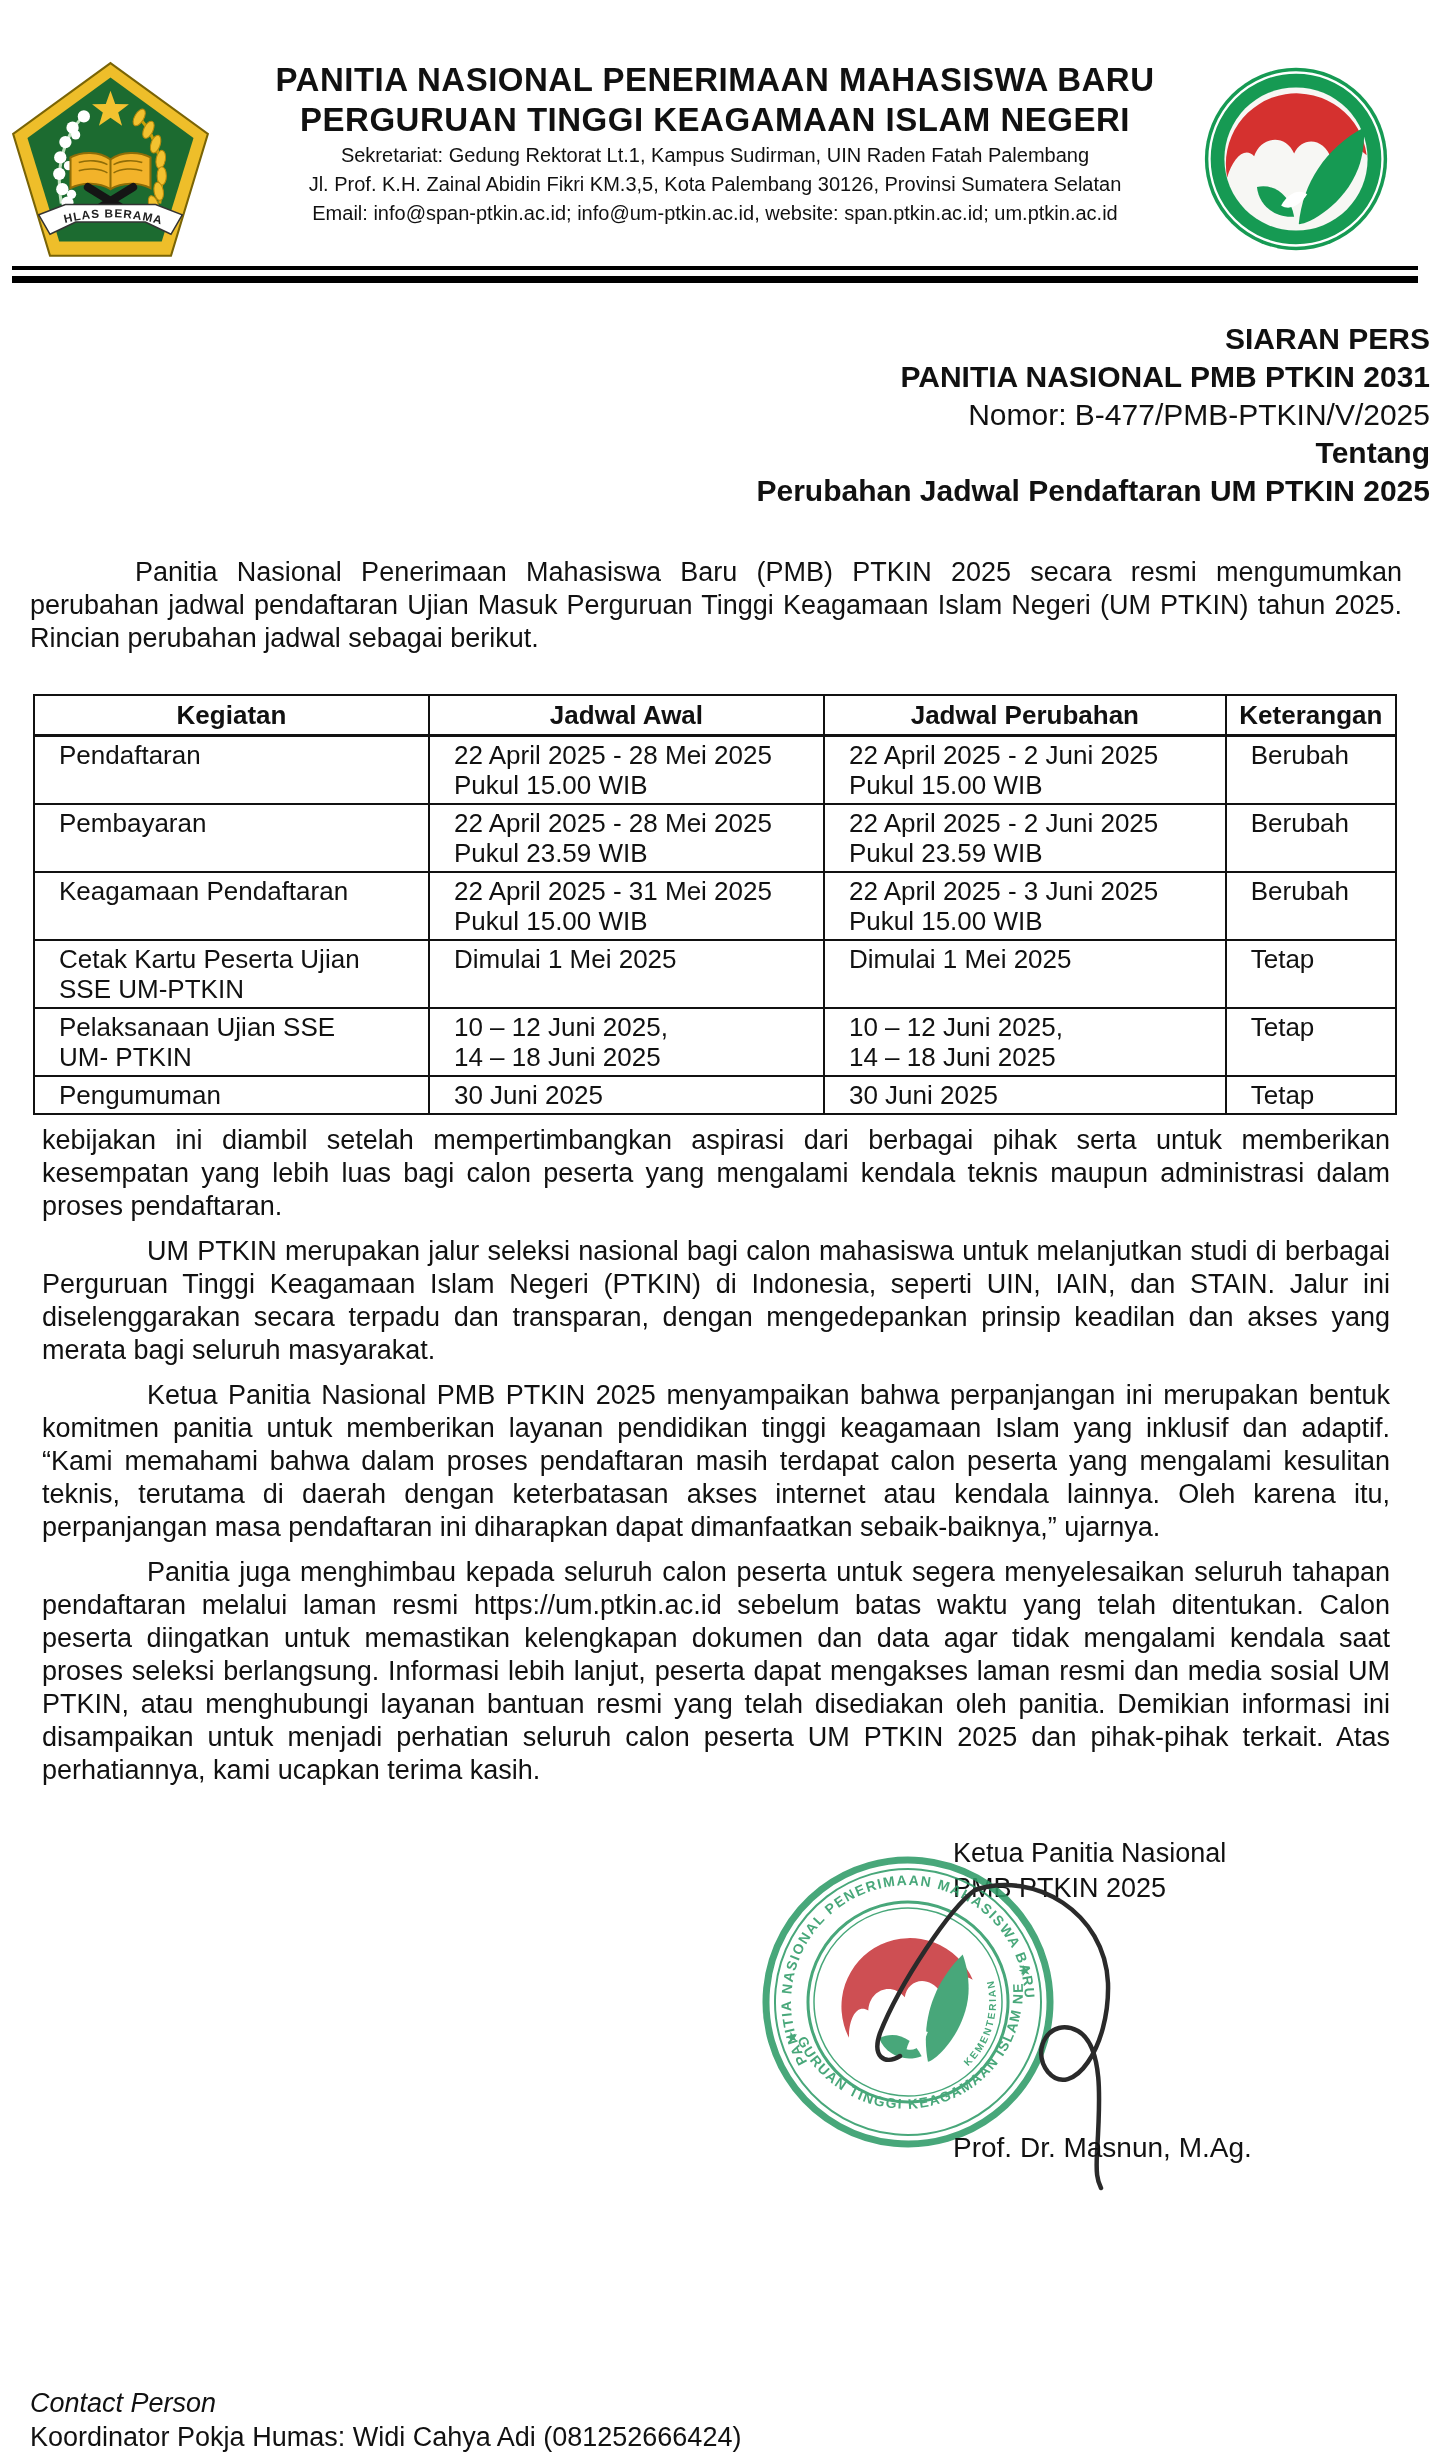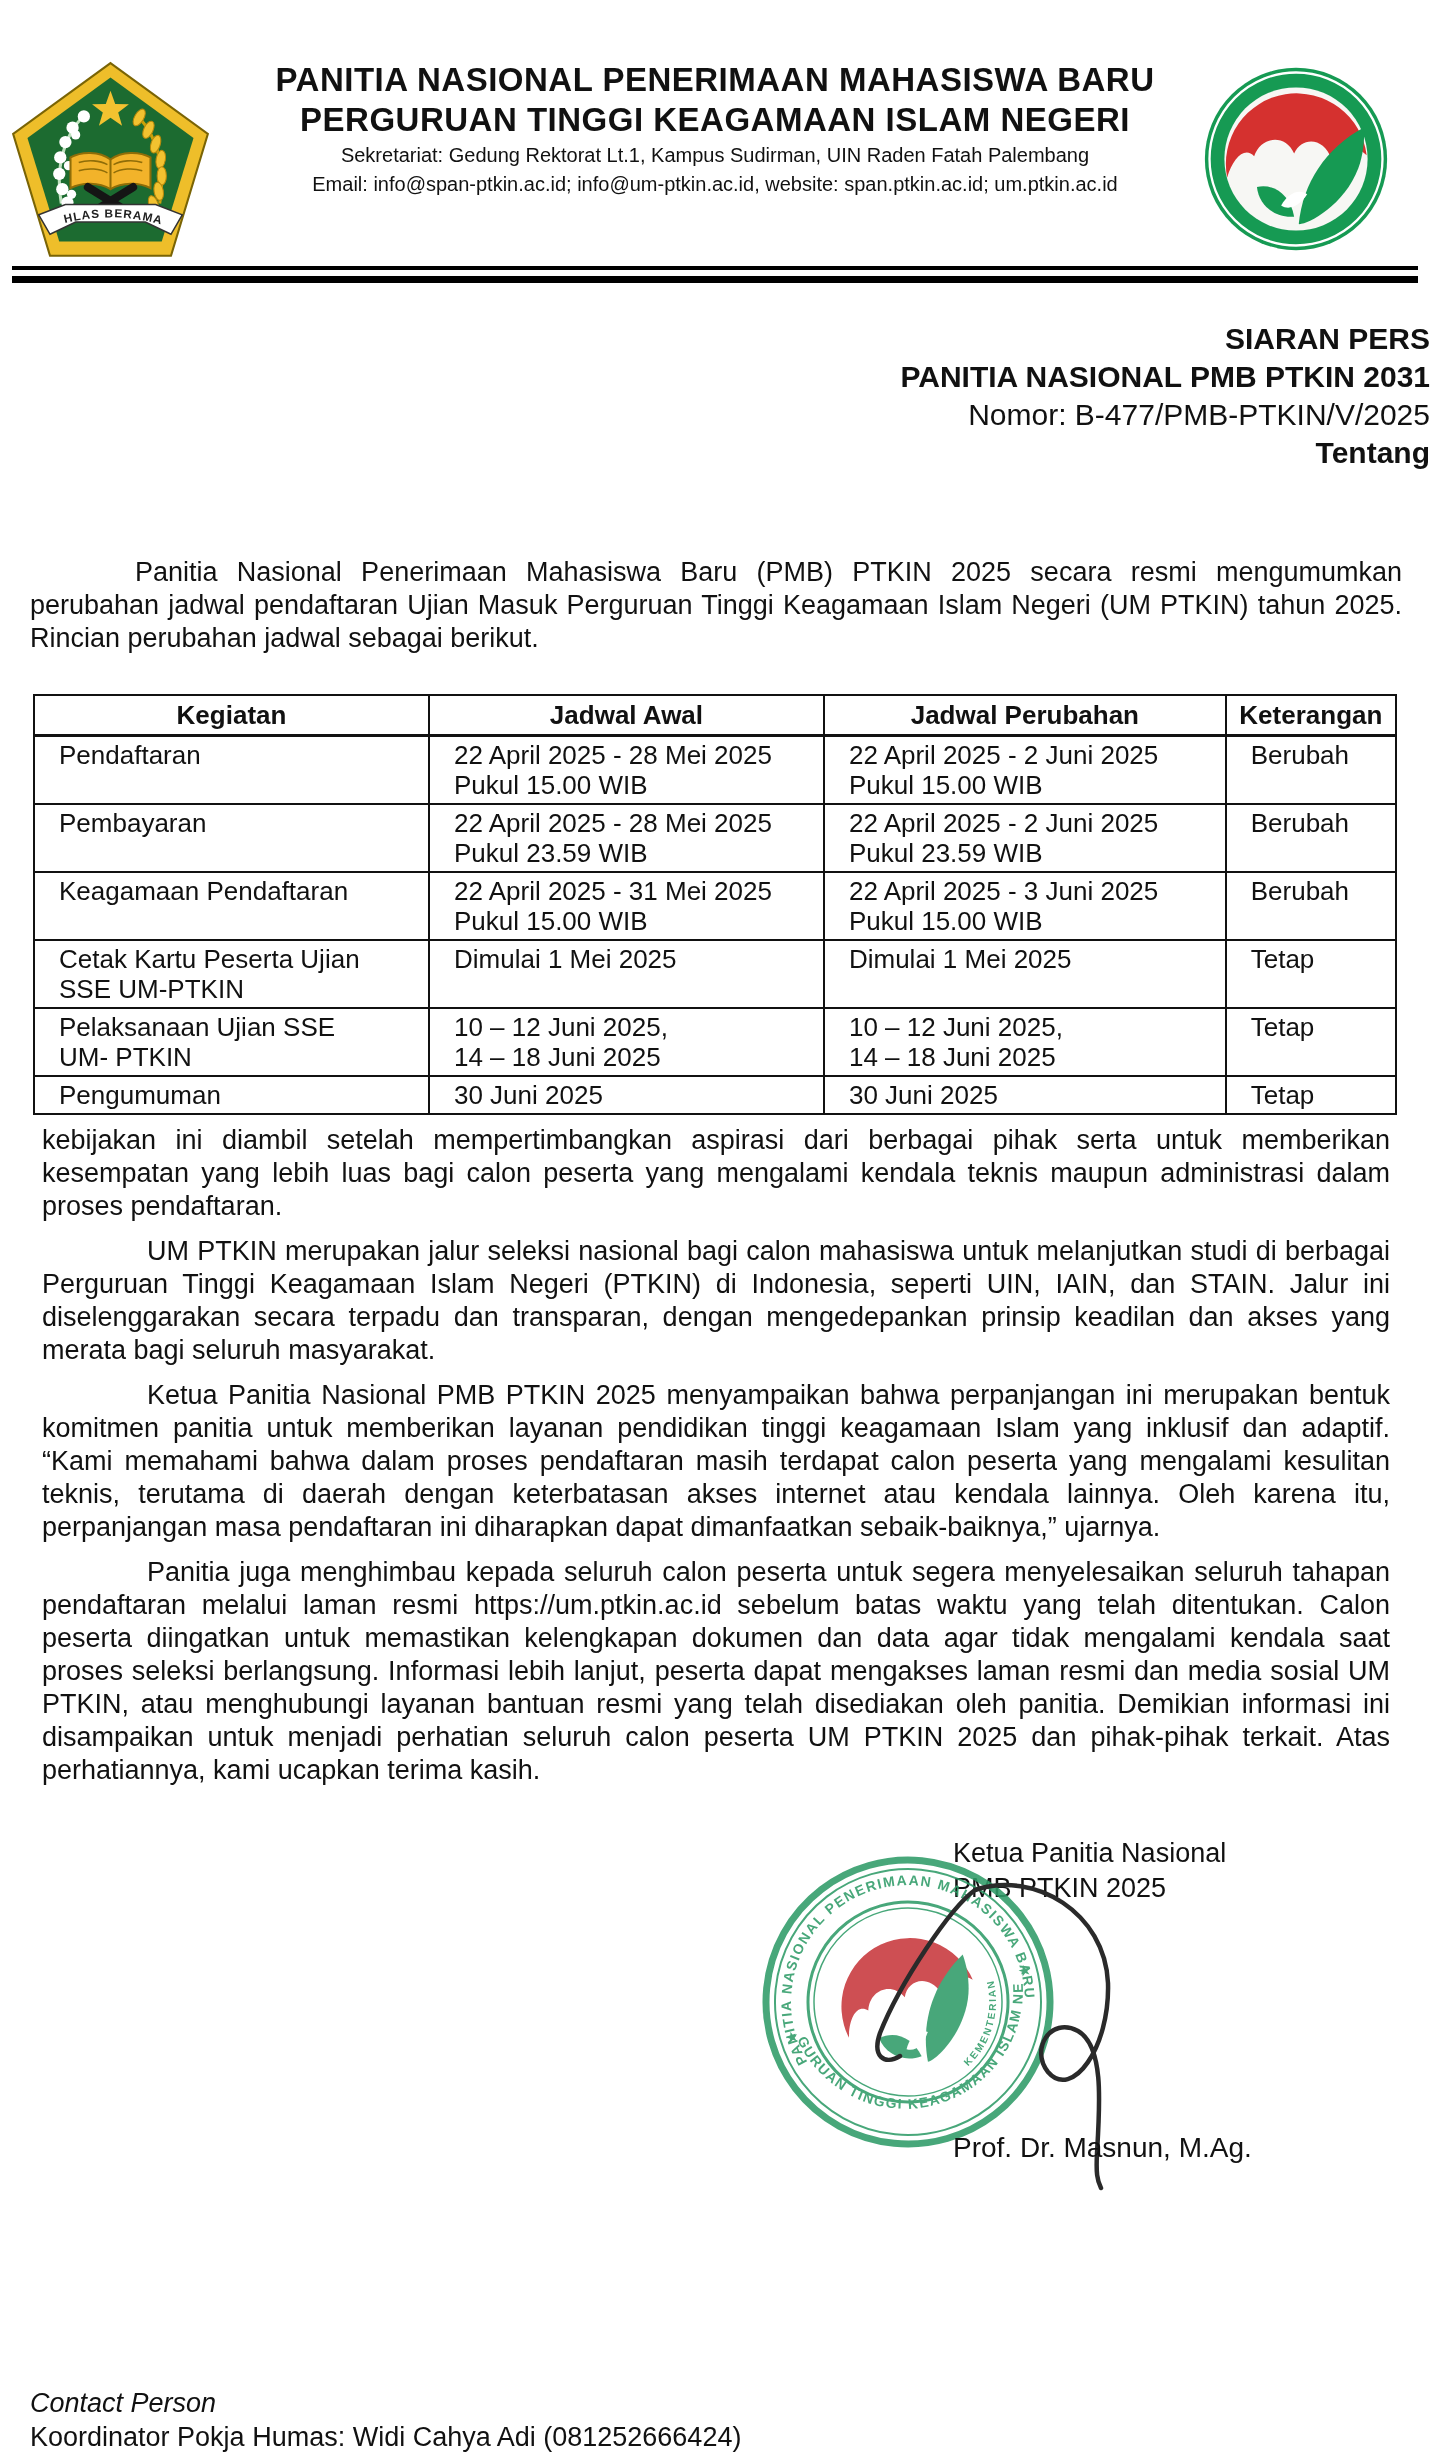--- a/index.html
+++ b/index.html
@@ -94,20 +94,21 @@
       <text font-size="11.5" font-weight="bold" fill="#222" letter-spacing="1">
         <textPath href="#mottoPath" startOffset="50%" text-anchor="middle">IKHLAS BERAMAL</textPath>
       </text>
     </g>
   </svg>
 
   <div class="abs org-text">
     <div class="org-line">PANITIA NASIONAL PENERIMAAN MAHASISWA BARU</div>
     <div class="org-line">PERGURUAN TINGGI KEAGAMAAN ISLAM NEGERI</div>
     <div class="addr">Sekretariat: Gedung Rektorat Lt.1, Kampus Sudirman, UIN Raden Fatah Palembang</div>
+    <div class="addr">Jl. Prof. K.H. Zainal Abidin Fikri KM.3,5, Kota Palembang 30126, Provinsi Sumatera Selatan</div>
     <div class="addr">Email: info@span-ptkin.ac.id; info@um-ptkin.ac.id, website: span.ptkin.ac.id; um.ptkin.ac.id</div>
   </div>
 
   <svg class="abs" style="left:1203px;top:66px;" width="186" height="186" viewBox="0 0 200 200">
     <circle cx="100" cy="100" r="98" fill="#169a53"></circle>
     <circle cx="100" cy="100" r="93" fill="none" stroke="#ffffff" stroke-width="2.5"></circle>
     <circle cx="100" cy="100" r="77" fill="#f7f7f4"></circle>
     <path d="M26,120 A76,76 0 1 1 176,96 C162,82 146,86 138,100 C130,76 106,76 98,94 C88,72 62,76 55,97 C45,86 32,99 26,120 Z" fill="#d5312f"></path>
     <path d="M173,66 C132,88 107,126 103,170 C112,171 152,150 167,110 C172,96 174,80 173,66 Z" fill="#169a53"></path>
     <path d="M58,130 C78,126 94,140 98,162 C78,164 60,150 58,130 Z" fill="#169a53"></path>
@@ -118,20 +119,21 @@
     <div class="rule-a"></div>
     <div class="rule-b"></div>
   </div>
 </div>
 
 <div class="abs title-block">
   <div class="title-line b">SIARAN PERS</div>
   <div class="title-line b">PANITIA NASIONAL PMB PTKIN 2031</div>
   <div class="title-line">Nomor: B-477/PMB-PTKIN/V/2025</div>
   <div class="title-line b">Tentang</div>
+  <div class="title-line b">Perubahan Jadwal Pendaftaran UM PTKIN 2025</div>
 </div>
 
 <div class="abs para para1 indent">Panitia Nasional Penerimaan Mahasiswa Baru (PMB) PTKIN 2025 secara resmi mengumumkan perubahan jadwal pendaftaran Ujian Masuk Perguruan Tinggi Keagamaan Islam Negeri (UM PTKIN) tahun 2025. Rincian perubahan jadwal sebagai berikut.</div>
 
 <table class="abs sched">
   <colgroup>
       <col class="col1">
       <col class="col2">
       <col class="col3">
       <col class="col4">

